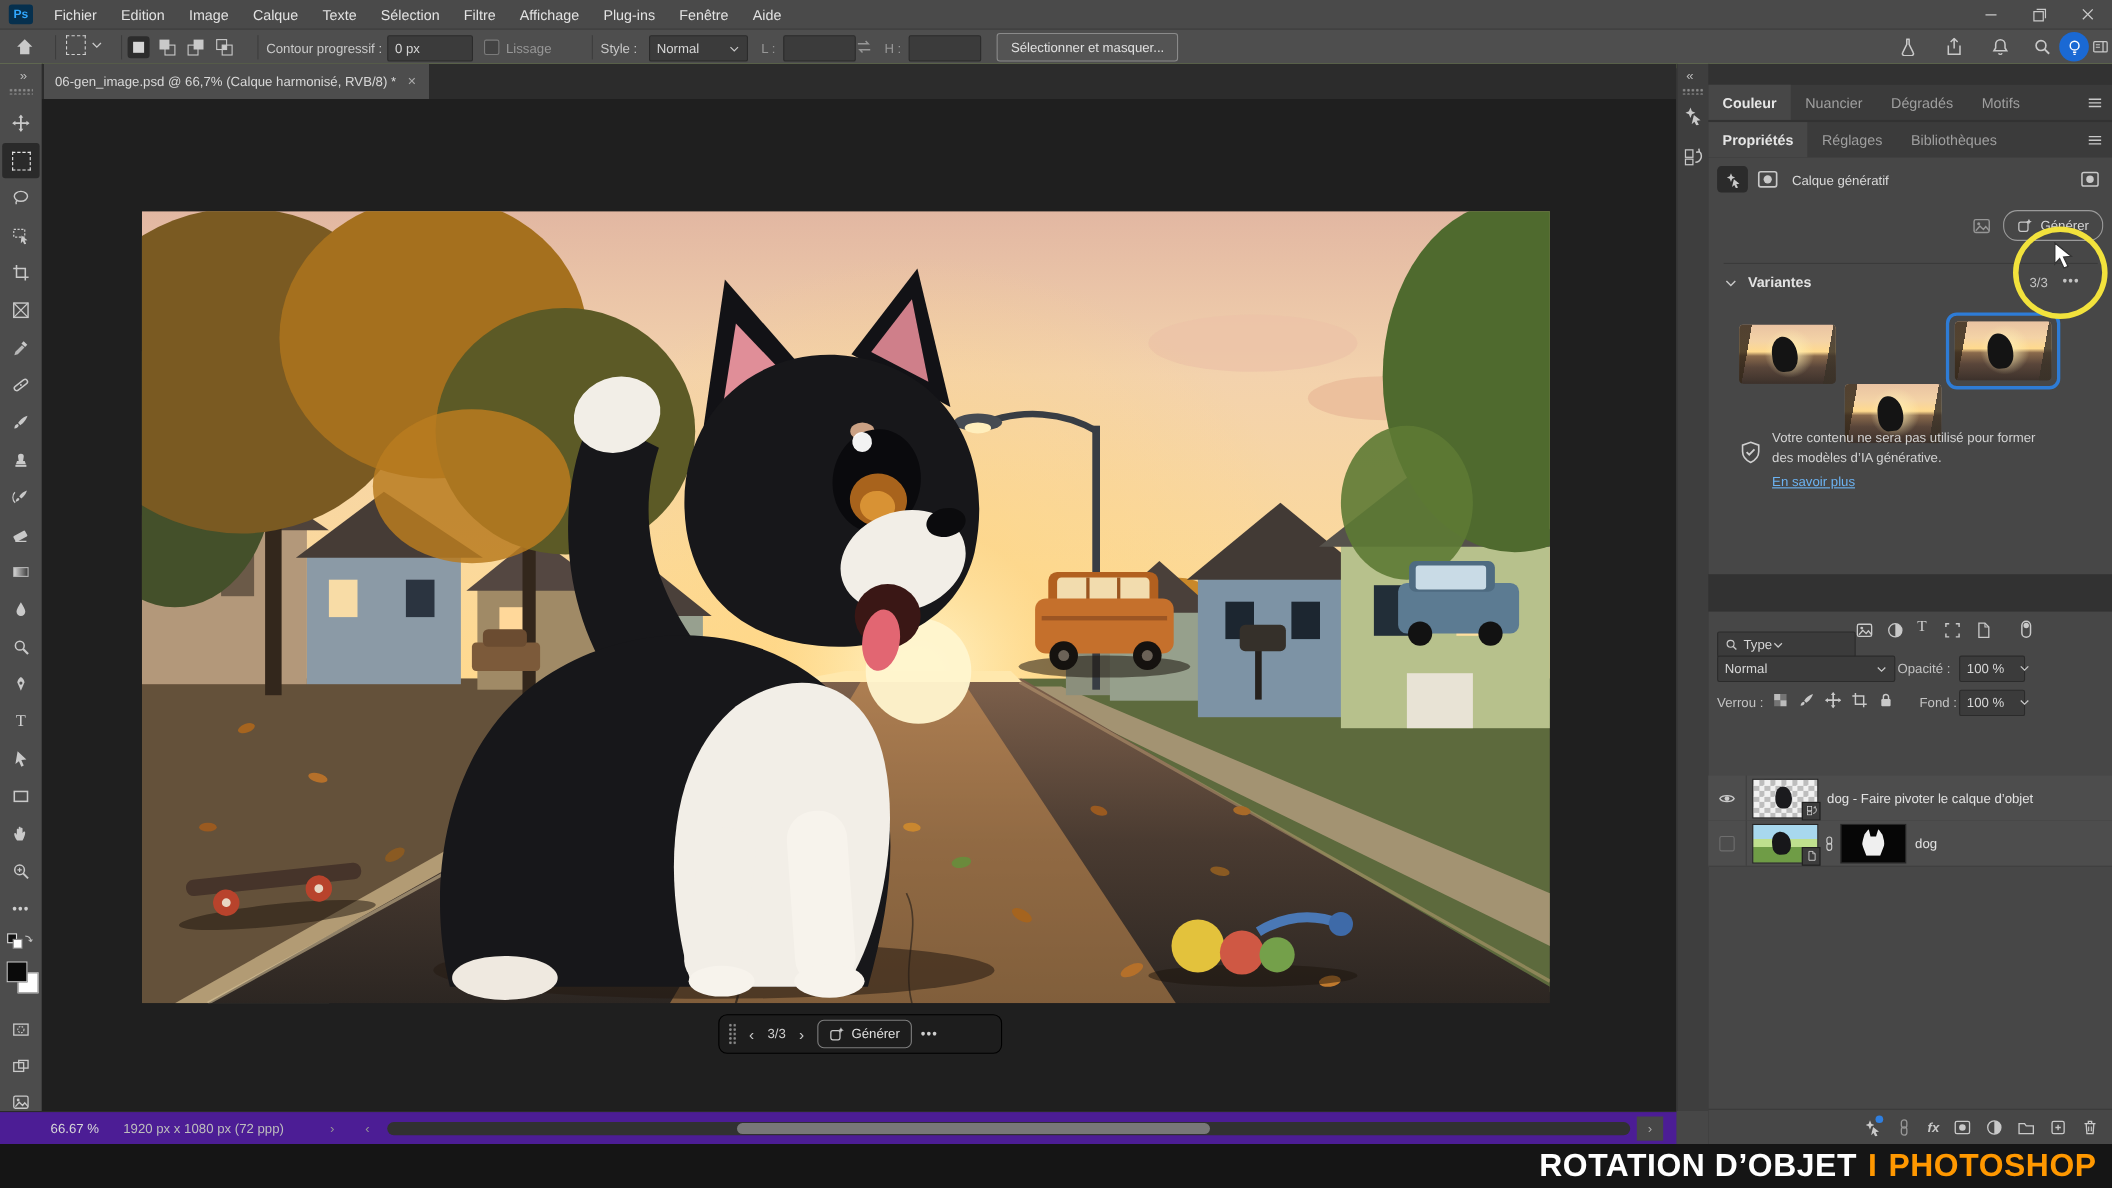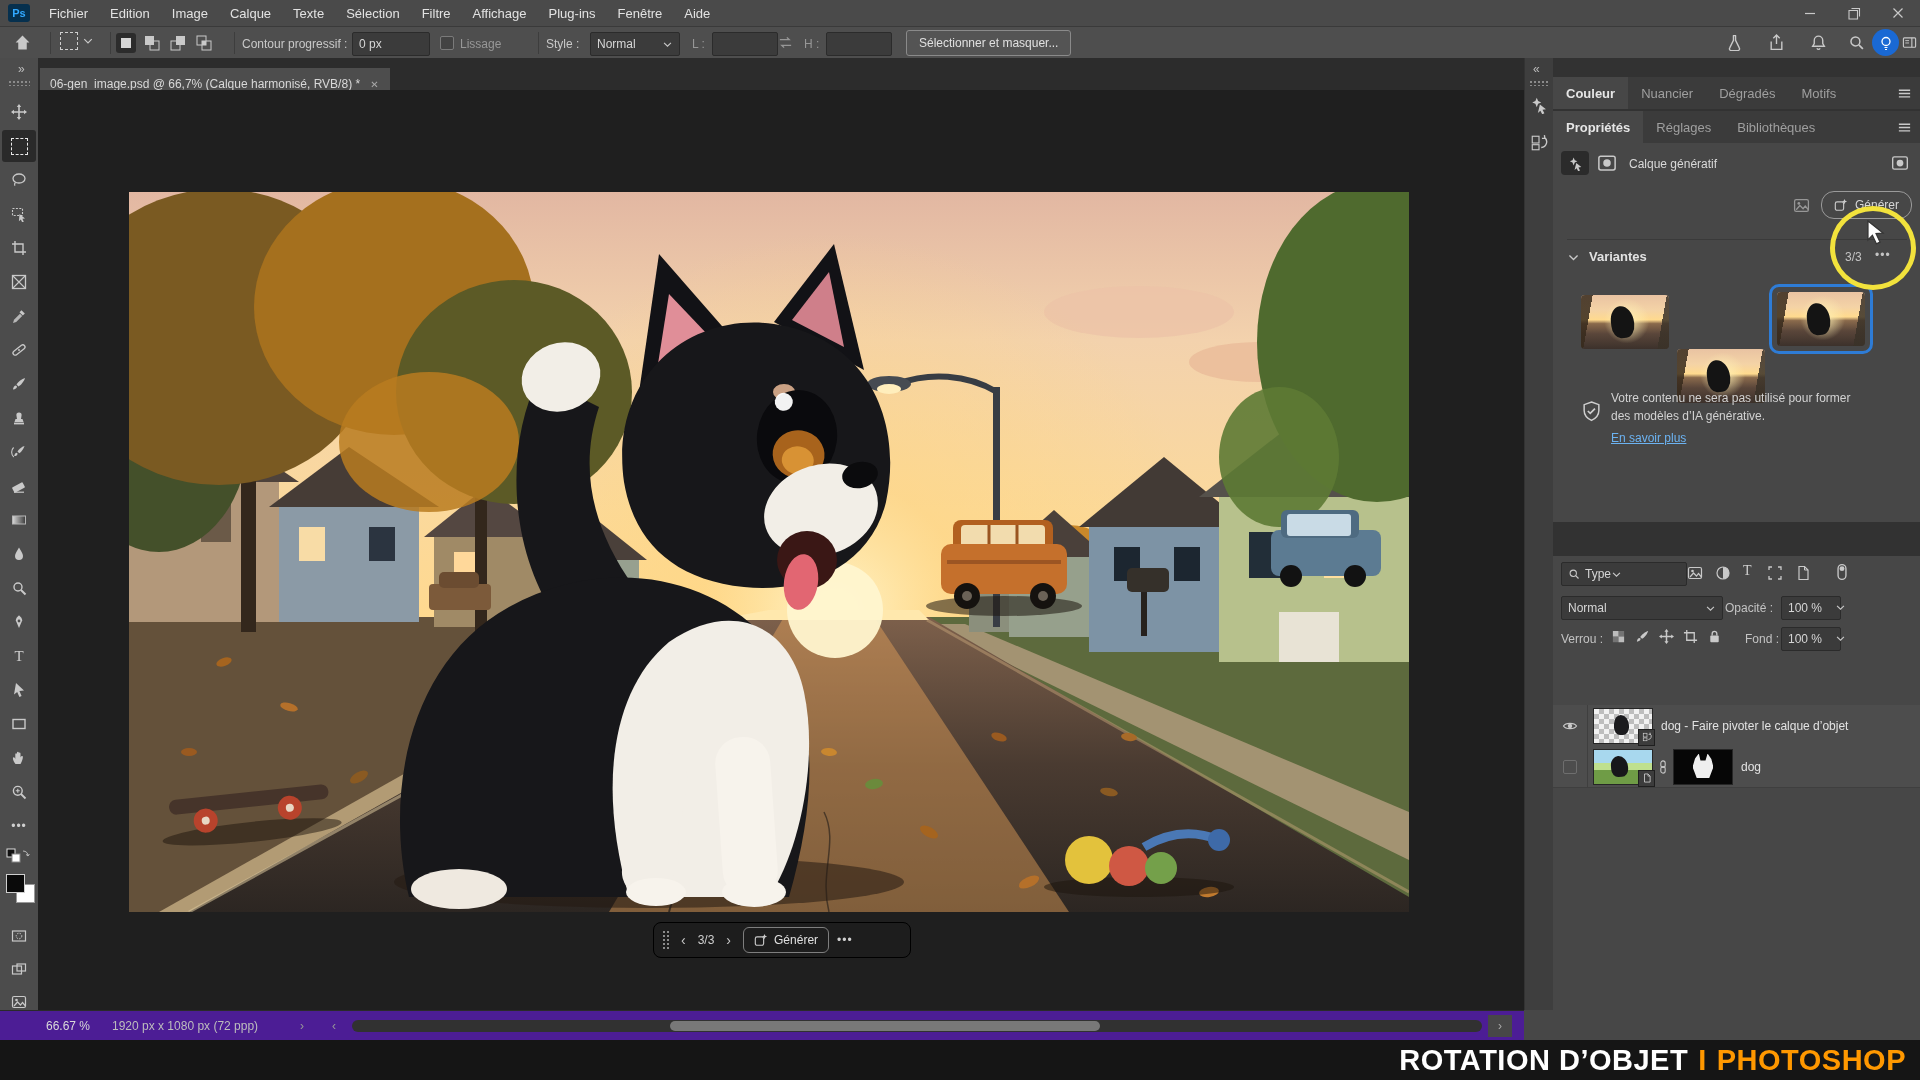--- a/index.html
+++ b/index.html
@@ -22,21 +22,21 @@
   .obtn{border:1px solid #8a8a8a;border-radius:3px;height:24px;display:flex;align-items:center;padding:0 12px;color:#e0e0e0;background:#545454;}
 
   
   #toolbar{left:0;top:58px;width:38px;height:952px;background:#4c4c4c;border-right:1px solid #393939;}
   .tool{position:absolute;left:2px;width:34px;height:32px;display:flex;align-items:center;justify-content:center;border-radius:3px;color:#cfcfcf;}
   .tool.active{background:#2a2a2a;}
   .grip{background-image:radial-gradient(#8b8b8b 1px,transparent 1.3px);background-size:4px 4px;}
 
   
   #tabbar{left:38px;top:58px;width:1486px;height:32px;background:#2c2c2c;}
-  #doctab{left:2px;top:10px;width:330px;height:32px;background:#4d4d4d;display:flex;align-items:center;padding:0 10px;color:#d8d8d8;}
+  #doctab{left:2px;top:0;width:330px;height:32px;background:#4d4d4d;display:flex;align-items:center;padding:0 10px;color:#d8d8d8;}
   #canvas{left:38px;top:90px;width:1486px;height:920px;background:#1f1f1f;overflow:hidden;}
 
   
   #genbar{left:615px;top:832px;width:240px;height:34px;background:#1d1d1d;border:1px solid #000;border-radius:8px;display:flex;align-items:center;padding:0 8px;gap:8px;color:#cfcfcf;}
   .genbtn{border:1px solid #7e7e7e;border-radius:6px;height:24px;display:flex;align-items:center;gap:6px;padding:0 10px;color:#e0e0e0;}
 
   
   #statusbar{left:0;top:1010px;width:1524px;height:30px;background:#4c1d95;border-top:1px solid #2a2a2a;}
   #hscroll-track{left:352px;top:9px;width:1130px;height:12px;background:#313131;border-radius:6px;}
   #hscroll-thumb{left:318px;top:1px;width:430px;height:10px;background:#787878;border-radius:5px;}
@@ -845,21 +845,21 @@
           <use href="#i-shield"></use>
         </svg>
       <div class="r" style="left:58px;top:248px;color:#d2d2d2;">Votre contenu ne sera pas utilisé pour former</div>
       <div class="r" style="left:58px;top:266px;color:#d2d2d2;">des modèles d’IA générative.</div>
       <div class="r" style="left:58px;top:288px;color:#6cb3f2;text-decoration:underline;">En savoir plus</div>
     </div>
 
 
     <div class="panelbg" style="top:498px;height:484px;">
 
-      <div class="r well" style="left:8px;top:6px;width:112px;">
+      <div class="r well" style="left:8px;top:18px;width:112px;">
         <span class="flex" style="gap:5px;">
             <svg class="ic" width="12" height="12">
               <use href="#i-search"></use>
             </svg>
             <span>Type</span>
           </span>
         <svg class="ic" width="11" height="11">
             <use href="#i-chev"></use>
           </svg>
       </div>
@@ -964,20 +964,47 @@
           </div>
         <svg class="ic" width="14" height="14" style="margin-left:4px;">
             <use href="#i-chain"></use>
           </svg>
         <div class="lmask" style="margin-left:4px;">
             <div class="mask-b"></div>
           </div>
         <span class="lname">dog</span>
       </div>
 
+      <div class="r flex" style="left:0;top:452px;width:367px;height:32px;border-top:1px solid #3a3a3a;justify-content:flex-end;gap:13px;padding-right:12px;box-sizing:border-box;">
+        <div style="position:relative;">
+            <svg class="ic" width="16" height="16">
+              <use href="#i-gen"></use>
+            </svg>
+            <div style="position:absolute;right:-2px;top:-3px;width:7px;height:7px;border-radius:50%;background:#2f7fe0;"></div>
+          </div>
+        <svg class="ic dim" width="16" height="16">
+            <use href="#i-chain"></use>
+          </svg>
+        <span style="font-style:italic;font-weight:bold;color:#c9c9c9;">fx</span>
+        <svg class="ic" width="16" height="16">
+            <use href="#i-maskrect"></use>
+          </svg>
+        <svg class="ic" width="16" height="16">
+            <use href="#i-half"></use>
+          </svg>
+        <svg class="ic" width="16" height="16">
+            <use href="#i-folder"></use>
+          </svg>
+        <svg class="ic" width="16" height="16">
+            <use href="#i-plusrect"></use>
+          </svg>
+        <svg class="ic" width="16" height="16">
+            <use href="#i-trash"></use>
+          </svg>
+      </div>
     </div>
   </div>
 
   <div class="r" id="banner">
     <span style="color:#ffffff;">ROTATION D’OBJET</span>
     <span style="color:#ff9800;margin:0 10px;">I</span>
     <span style="color:#ff9800;">PHOTOSHOP</span>
   </div>
 
   <div class="r" id="annot-circle"></div>

